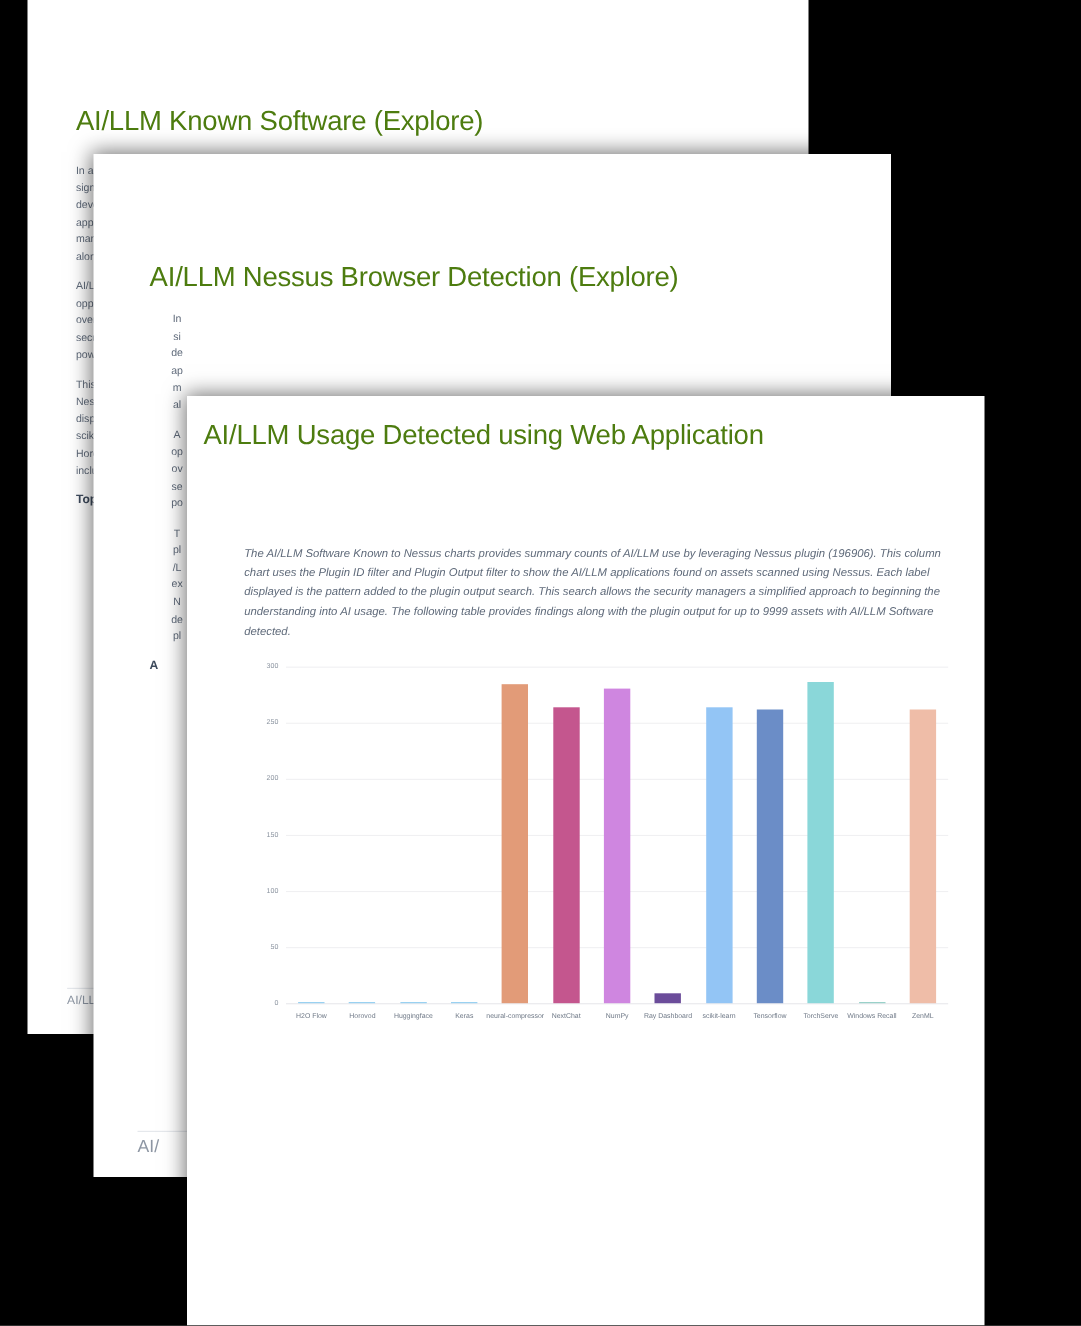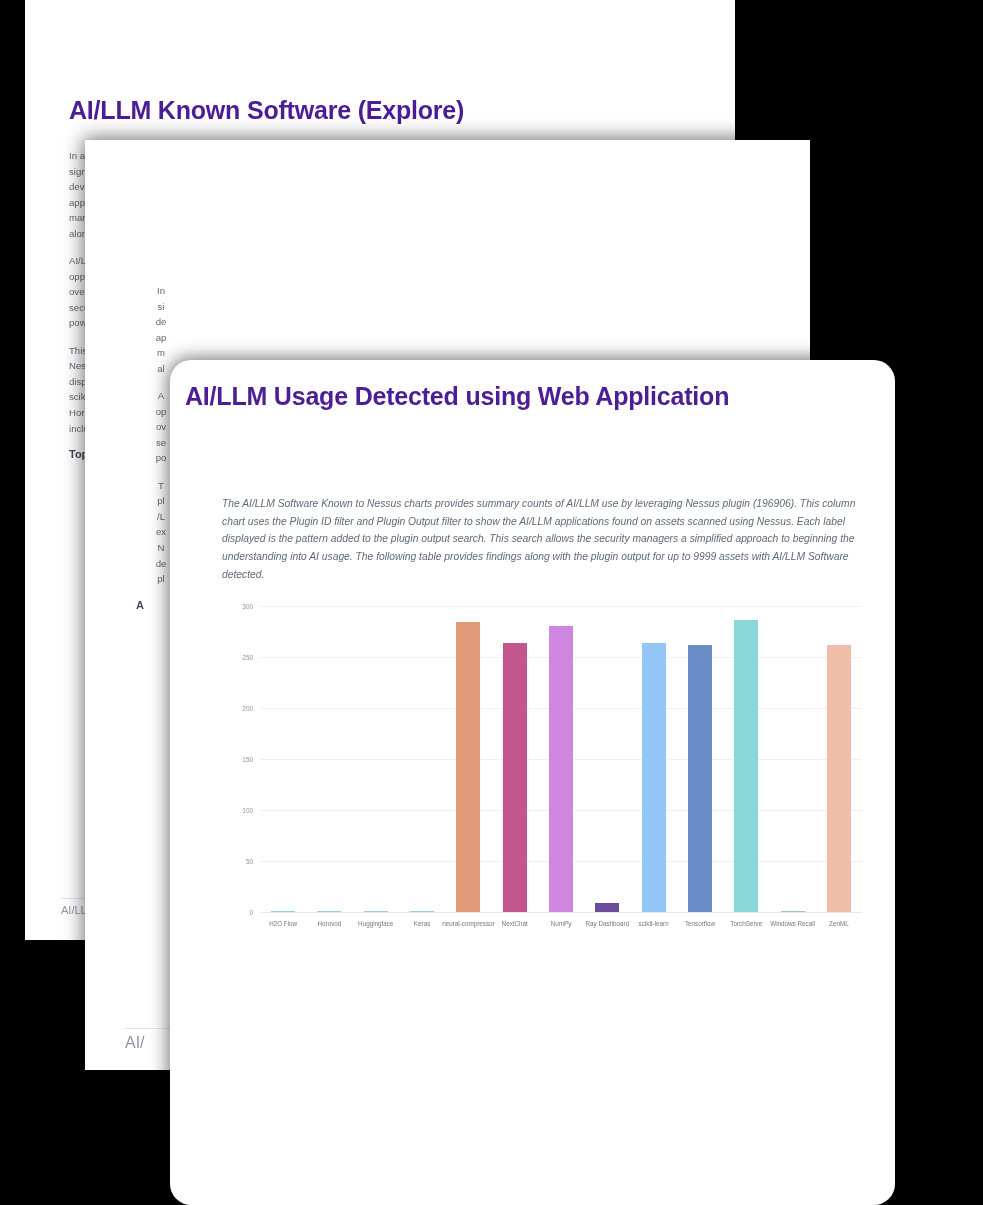--- a/index.html
+++ b/index.html
@@ -21,22 +21,22 @@
 
   
   .doc {
     position: absolute;
     background: #ffffff;
     box-shadow: 0 0 18px 2px rgba(0,0,0,0.55);
     overflow: hidden;
   }
 
   .doc-title {
-    color: #4c1d95;
-    font-weight: bold;
+    color: #4d7c0f;
+    font-weight: normal;
     letter-spacing: -0.2px;
     white-space: nowrap;
   }
 
   .body-text {
     color: #5f6a7a;
     line-height: 1.62;
   }
 
   .sub-head {
@@ -113,21 +113,20 @@
     width: 60px;
   }
   #doc2 .footer-text { font-size: 16px; padding-top: 5px; }
 
   
   #doc3 {
     left: 170px;
     top: 360px;
     width: 725px;
     height: 845px;
-    border-radius: 21px;
   }
   #doc3 .doc-title {
     position: absolute;
     left: 15px;
     top: 22px;
     font-size: 25px;
   }
   #doc3 .content {
     position: absolute;
     left: 52px;
@@ -225,20 +224,21 @@
 inclu</p>
       <div class="sub-head">Top</div>
     </div>
     <div class="footer-wrap">
       <div class="footer-rule"></div>
       <div class="footer-text">AI/LL</div>
     </div>
   </div>
 
   <div class="doc" id="doc2">
+    <div class="doc-title">AI/LLM Nessus Browser Detection (Explore)</div>
     <div class="col">
       <p class="body-text" style="white-space:pre-line">In
 si
 de
 ap
 m
 al</p>
       <p class="body-text" style="white-space:pre-line">A
 op
 ov

